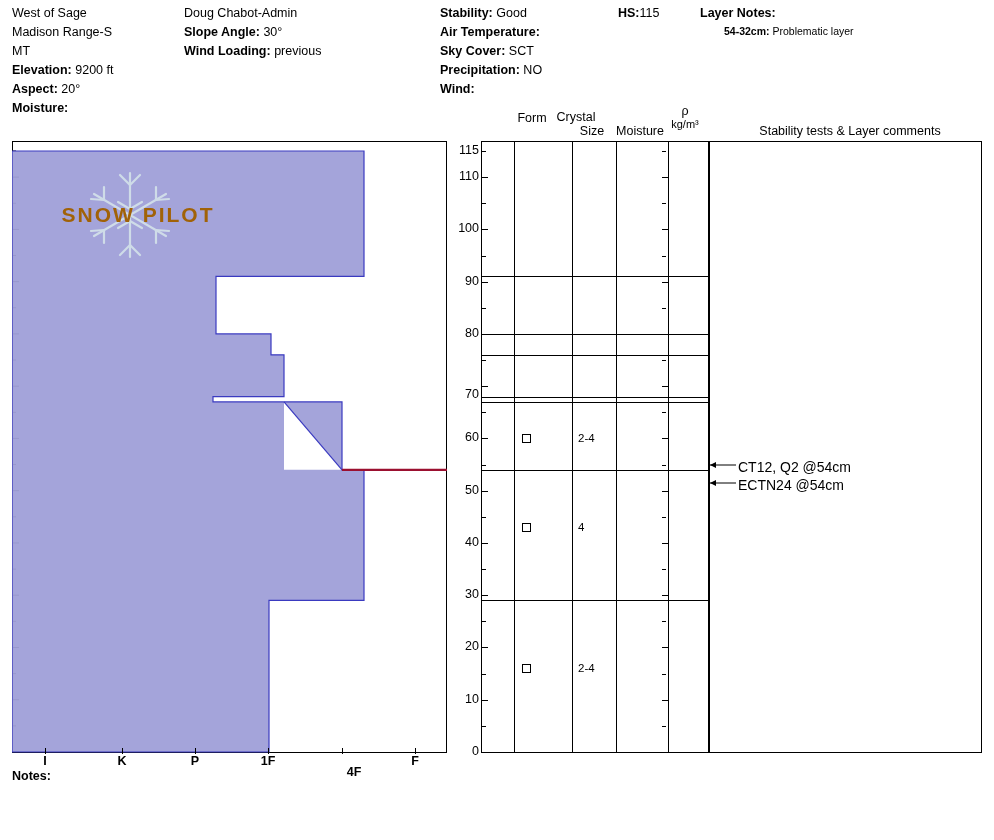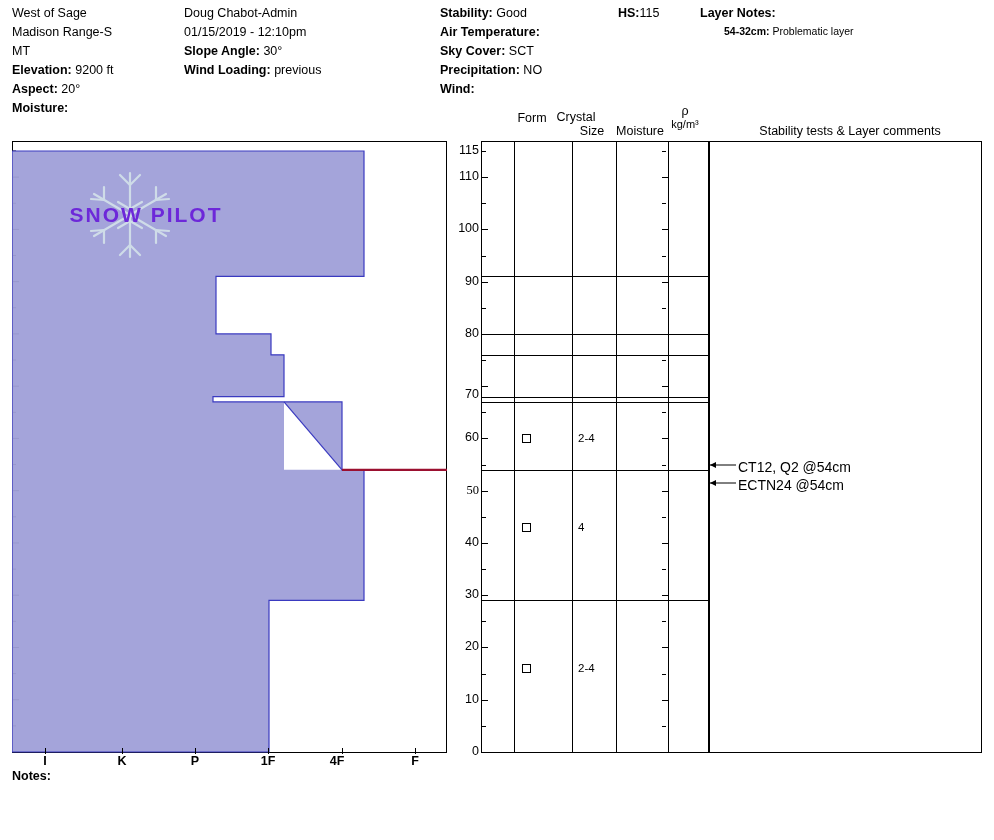--- a/index.html
+++ b/index.html
@@ -72,27 +72,27 @@
 
   
   #watermark {
     position: absolute;
     left: 40px; top: 165px;
     width: 180px; height: 100px;
     pointer-events: none;
   }
   #watermark .snowtext {
     position: absolute;
-    left: 16px; top: 38px;
+    left: 8px; top: 38px;
     width: 180px;
     text-align: center;
     font-size: 21px;
     font-weight: bold;
     letter-spacing: 2px;
-    color: #6d28d9;
+    color: #a16207;
     font-family: "Liberation Sans", sans-serif;
   }
 
   
   #depth-axis {
     position: absolute;
     left: 447px; top: 141px;
     width: 34px; height: 612px;
   }
   .depth-label {
@@ -199,21 +199,20 @@
       <span class="lbl">Aspect:</span>
       <span>20°</span>
     </div>
     <div class="hdr-line">
       <span class="lbl">Moisture:</span>
     </div>
   </div>
 
   <div class="hdr-col" id="hdr-col-2">
     <div class="hdr-line">Doug Chabot-Admin</div>
-    <div class="hdr-line">01/15/2019 - 12:10pm</div>
     <div class="hdr-line">
       <span class="lbl">Slope Angle:</span>
       <span>30°</span>
     </div>
     <div class="hdr-line">
       <span class="lbl">Wind Loading:</span>
       <span>previous</span>
     </div>
   </div>
 
@@ -332,21 +331,21 @@
     </svg>
     <div class="snowtext">SNOW PILOT</div>
   </div>
 
   <div id="depth-axis">
       <div class="depth-label" style="top: 604px;">0</div>
       <div class="depth-label" style="top: 551.739px;">10</div>
       <div class="depth-label" style="top: 499.478px;">20</div>
       <div class="depth-label" style="top: 447.217px;">30</div>
       <div class="depth-label" style="top: 394.957px;">40</div>
-      <div class="depth-label" style="top: 342.696px; font-family: Liberation Serif, serif;">50</div>
+      <div class="depth-label" style="top: 342.696px;">50</div>
       <div class="depth-label" style="top: 290.435px;">60</div>
       <div class="depth-label" style="top: 247px;">70</div>
       <div class="depth-label" style="top: 185.913px;">80</div>
       <div class="depth-label" style="top: 133.652px;">90</div>
       <div class="depth-label" style="top: 81.3913px;">100</div>
       <div class="depth-label" style="top: 29.1304px;">110</div>
       <div class="depth-label" style="top: 3px;">115</div>
     </div>
 
   <div id="data-grid">
@@ -430,19 +429,19 @@
 
   <div id="hardness-axis">
       <div class="hard-label" style="left: 18px;">I</div>
       <div class="tick" style="left: 33px;"></div>
       <div class="hard-label" style="left: 95px;">K</div>
       <div class="tick" style="left: 110px;"></div>
       <div class="hard-label" style="left: 168px;">P</div>
       <div class="tick" style="left: 183px;"></div>
       <div class="hard-label" style="left: 241px;">1F</div>
       <div class="tick" style="left: 256px;"></div>
-      <div class="hard-label" style="left: 310px;">4F</div>
+      <div class="hard-label" style="left: 327px; margin-top: 11px;">4F</div>
       <div class="tick" style="left: 330px;"></div>
       <div class="hard-label" style="left: 388px;">F</div>
       <div class="tick" style="left: 403px;"></div>
     </div>
   <div id="notes-label">Notes:</div>
 </div>
 
 </body></html>

